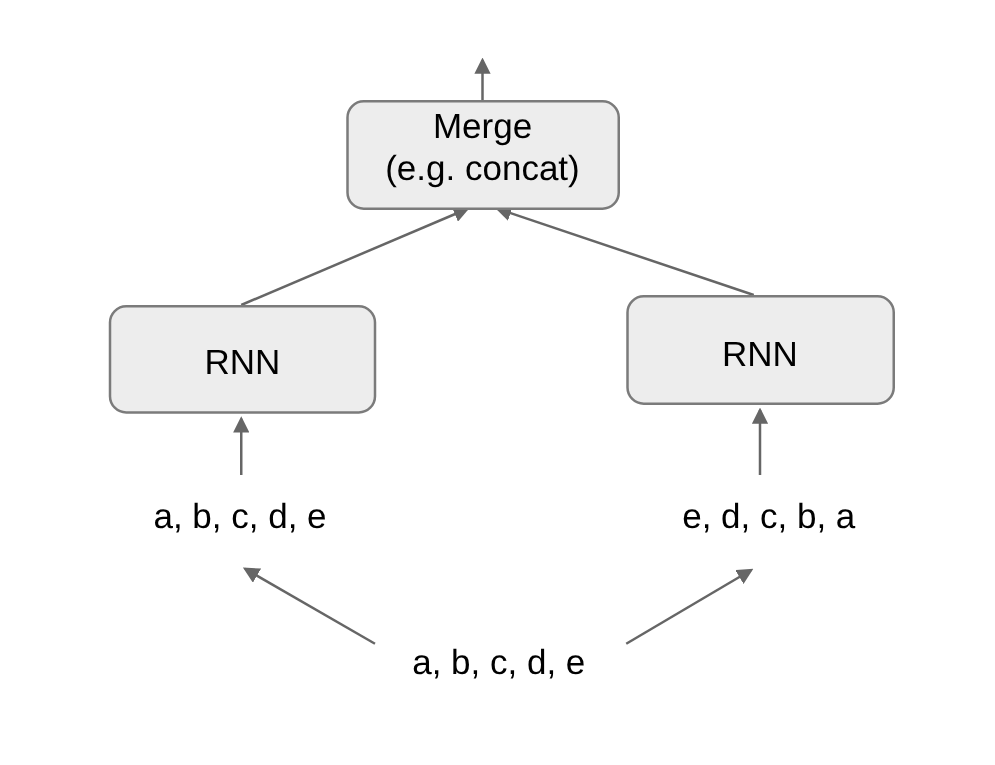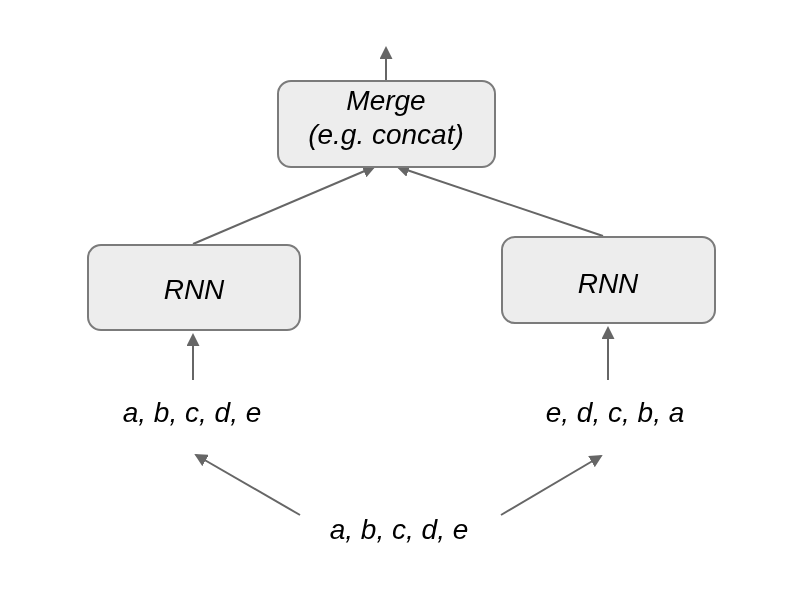--- a/index.html
+++ b/index.html
@@ -7,21 +7,20 @@
     padding: 0;
     background: #ffffff;
   }
   .canvas {
     position: relative;
     width: 796px;
     height: 612px;
     background: #ffffff;
     font-family: "Liberation Sans", sans-serif;
     overflow: hidden;
-    font-style: italic;
   }
   svg {
     display: block;
   }
   .node-box {
     stroke-width: 2px;
   }
   .edge {
     stroke-width: 2px;
     fill: none;

